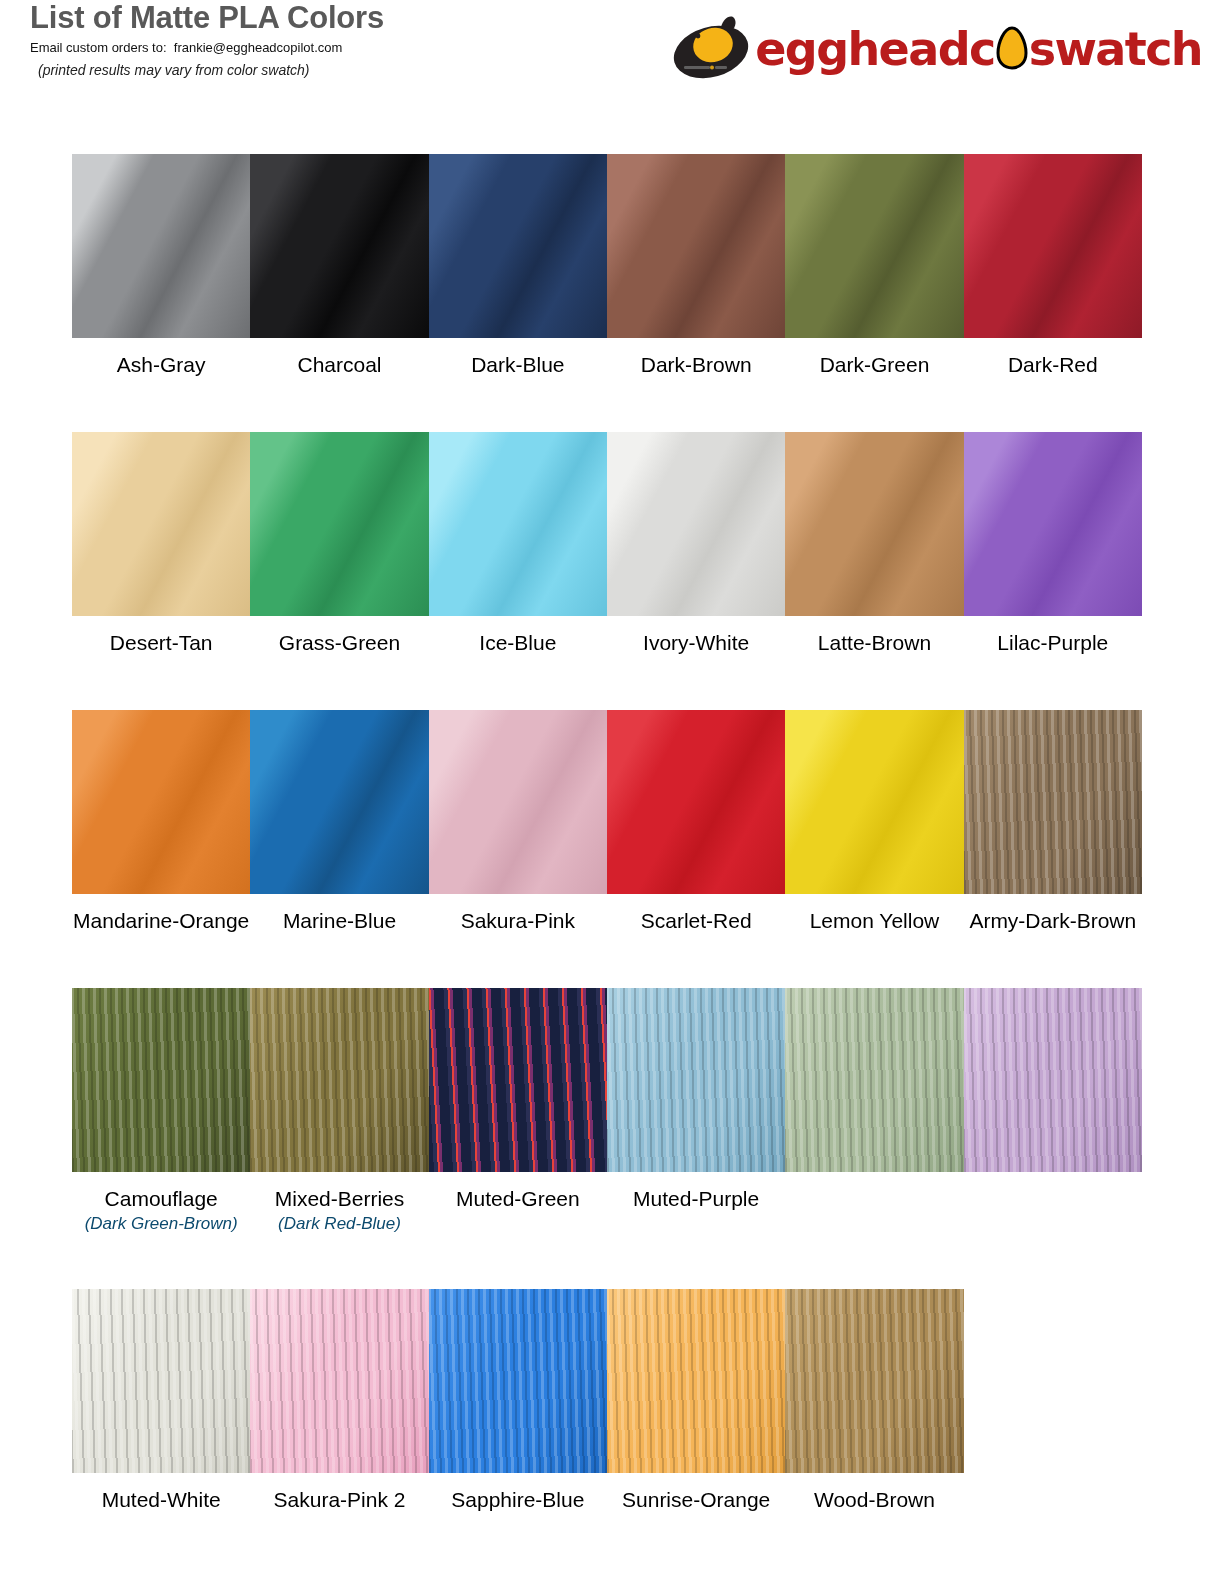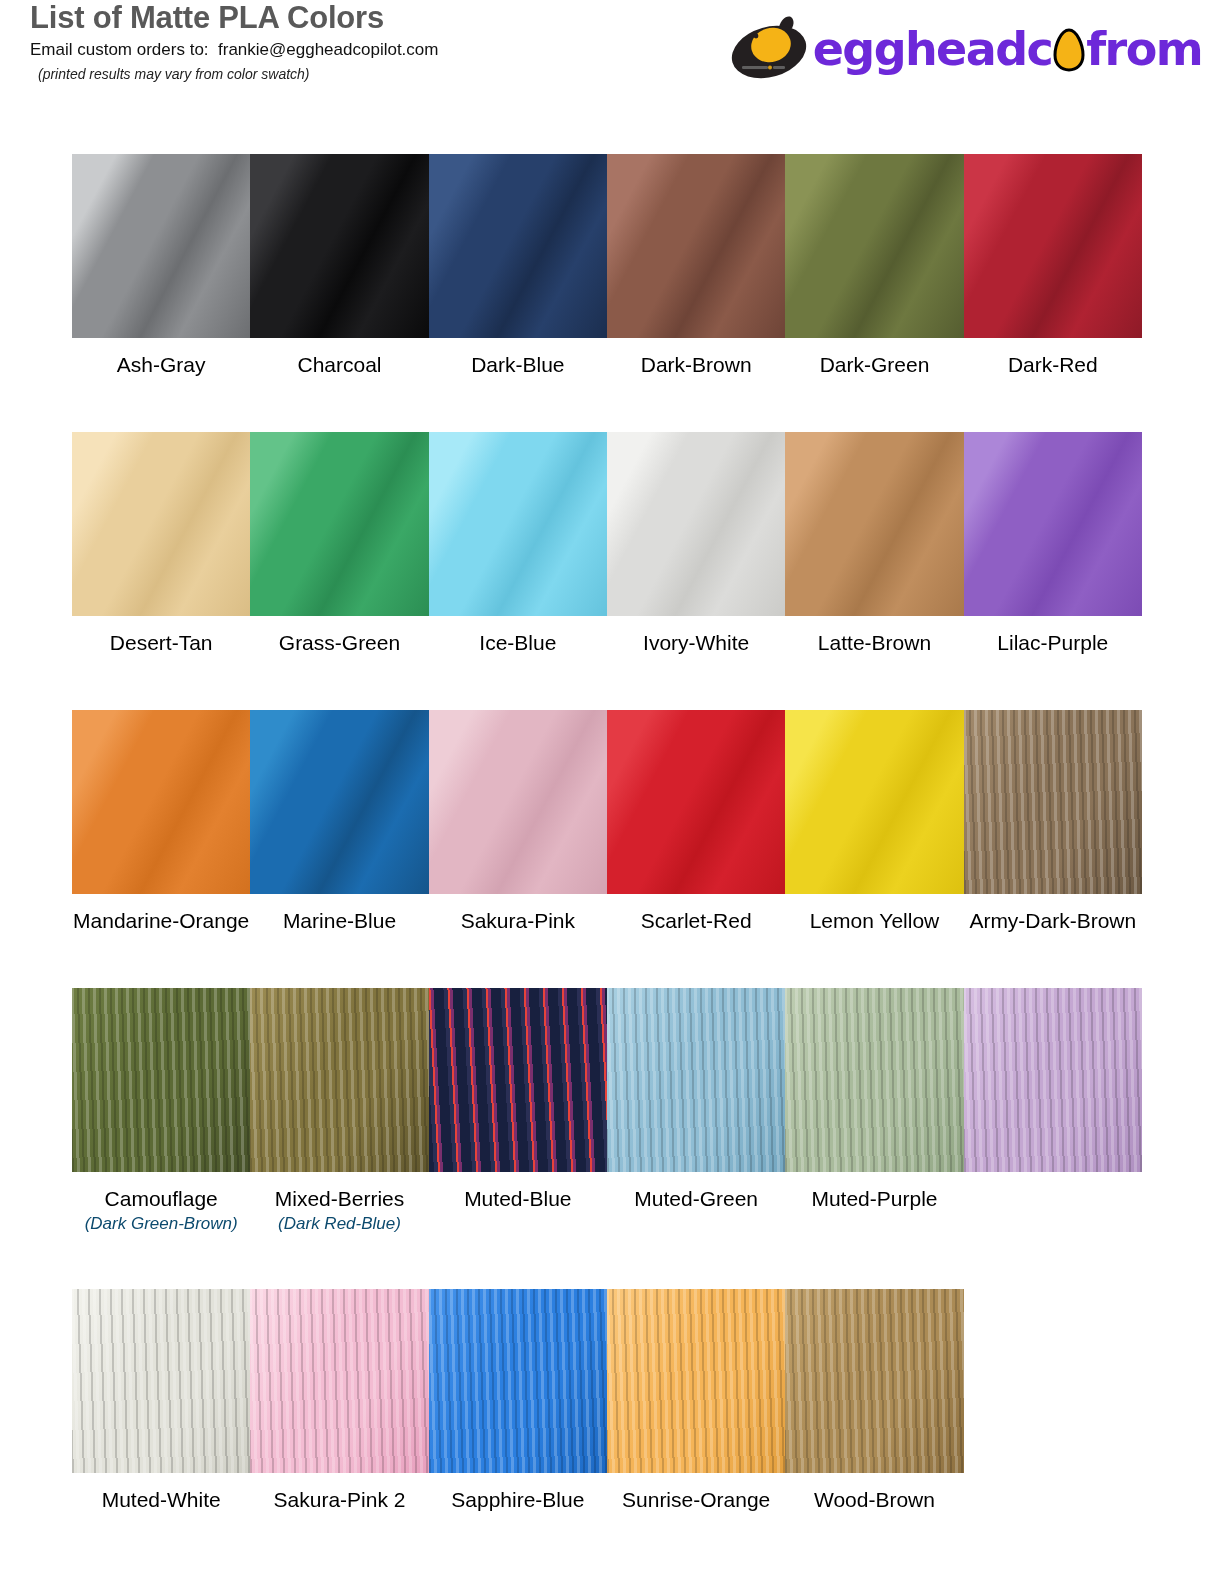--- a/index.html
+++ b/index.html
@@ -29,21 +29,21 @@
   }
   .page-title {
     font-size: 31px;
     font-weight: bold;
     color: #595959;
     letter-spacing: -0.2px;
     margin: 0 0 6px 0;
     line-height: 1.05;
   }
   .email-line {
-    font-size: 17px;
+    font-size: 13px;
     color: #111111;
     margin: 0 0 5px 0;
     line-height: 1.1;
     white-space: pre;
   }
   .note-line {
     font-size: 14px;
     font-style: italic;
     color: #222222;
     margin: 8px;
@@ -62,25 +62,25 @@
   .logo-mark {
     width: 86px;
     height: 70px;
     position: relative;
     flex: 0 0 auto;
     margin-right: -2px;
   }
   .logo-word {
     font-size: 46px;
     font-weight: bold;
-    color: #6d28d9;
+    color: #b91c1c;
     letter-spacing: -1.6px;
     line-height: 1;
     display: flex;
-    align-items: center;
+    align-items: flex-start;
     font-family: "DejaVu Sans", sans-serif;
   }
   .logo-egg-o {
     display: inline-block;
     width: 34px;
     height: 42px;
     position: relative;
     margin: 0 0px;
     vertical-align: middle;
   }
@@ -162,21 +162,21 @@
           <rect x="44" y="52" width="12" height="3" rx="1.2" fill="#6a6a6a"></rect>
         </g>
       </svg>
     </div>
     <div class="logo-word">
       <span>egghead</span>
         <span>c</span>
         <span class="logo-egg-o"><svg viewBox="0 0 34 44" width="34" height="44" aria-hidden="true">
             <path d="M17 2 C25 2 31 17 31 27 C31 36.5 24.7 42 17 42 C9.3 42 3 36.5 3 27 C3 17 9 2 17 2 Z" fill="#F5B316" stroke="#000000" stroke-width="3"></path>
           </svg></span>
-        <span>from</span>
+        <span>swatch</span>
     </div>
   </div>
 
 </div>
 
 <div class="grid" id="grid">
     <div class="row">
       <div class="swatches">
         <div class="swatch" title="Ash-Gray">
           <div class="tex" style="background:linear-gradient(118deg,#c9cbcd 0%,#c9cbcd 16%,#8d8f92 30%,#8d8f92 46%,#6c6e71 60%,#8d8f92 74%,#6c6e71 100%),repeating-linear-gradient(90deg, rgba(255,255,255,0.05) 0 1px, rgba(0,0,0,0.05) 1px 2px)"></div>
@@ -329,23 +329,20 @@
       <div class="labels">
         <div class="label-cell">
           <div class="label-main">Camouflage</div>
           <div class="label-sub">(Dark Green-Brown)</div>
         </div>
         <div class="label-cell">
           <div class="label-main">Mixed-Berries</div>
           <div class="label-sub">(Dark Red-Blue)</div>
         </div>
         <div class="label-cell">
-          <div class="label-main">Muted-Blue</div>
-        </div>
-        <div class="label-cell">
           <div class="label-main">Muted-Green</div>
         </div>
         <div class="label-cell">
           <div class="label-main">Muted-Purple</div>
         </div>
       </div>
     </div>
     <div class="row-gap"></div>
     <div class="row">
       <div class="swatches">

